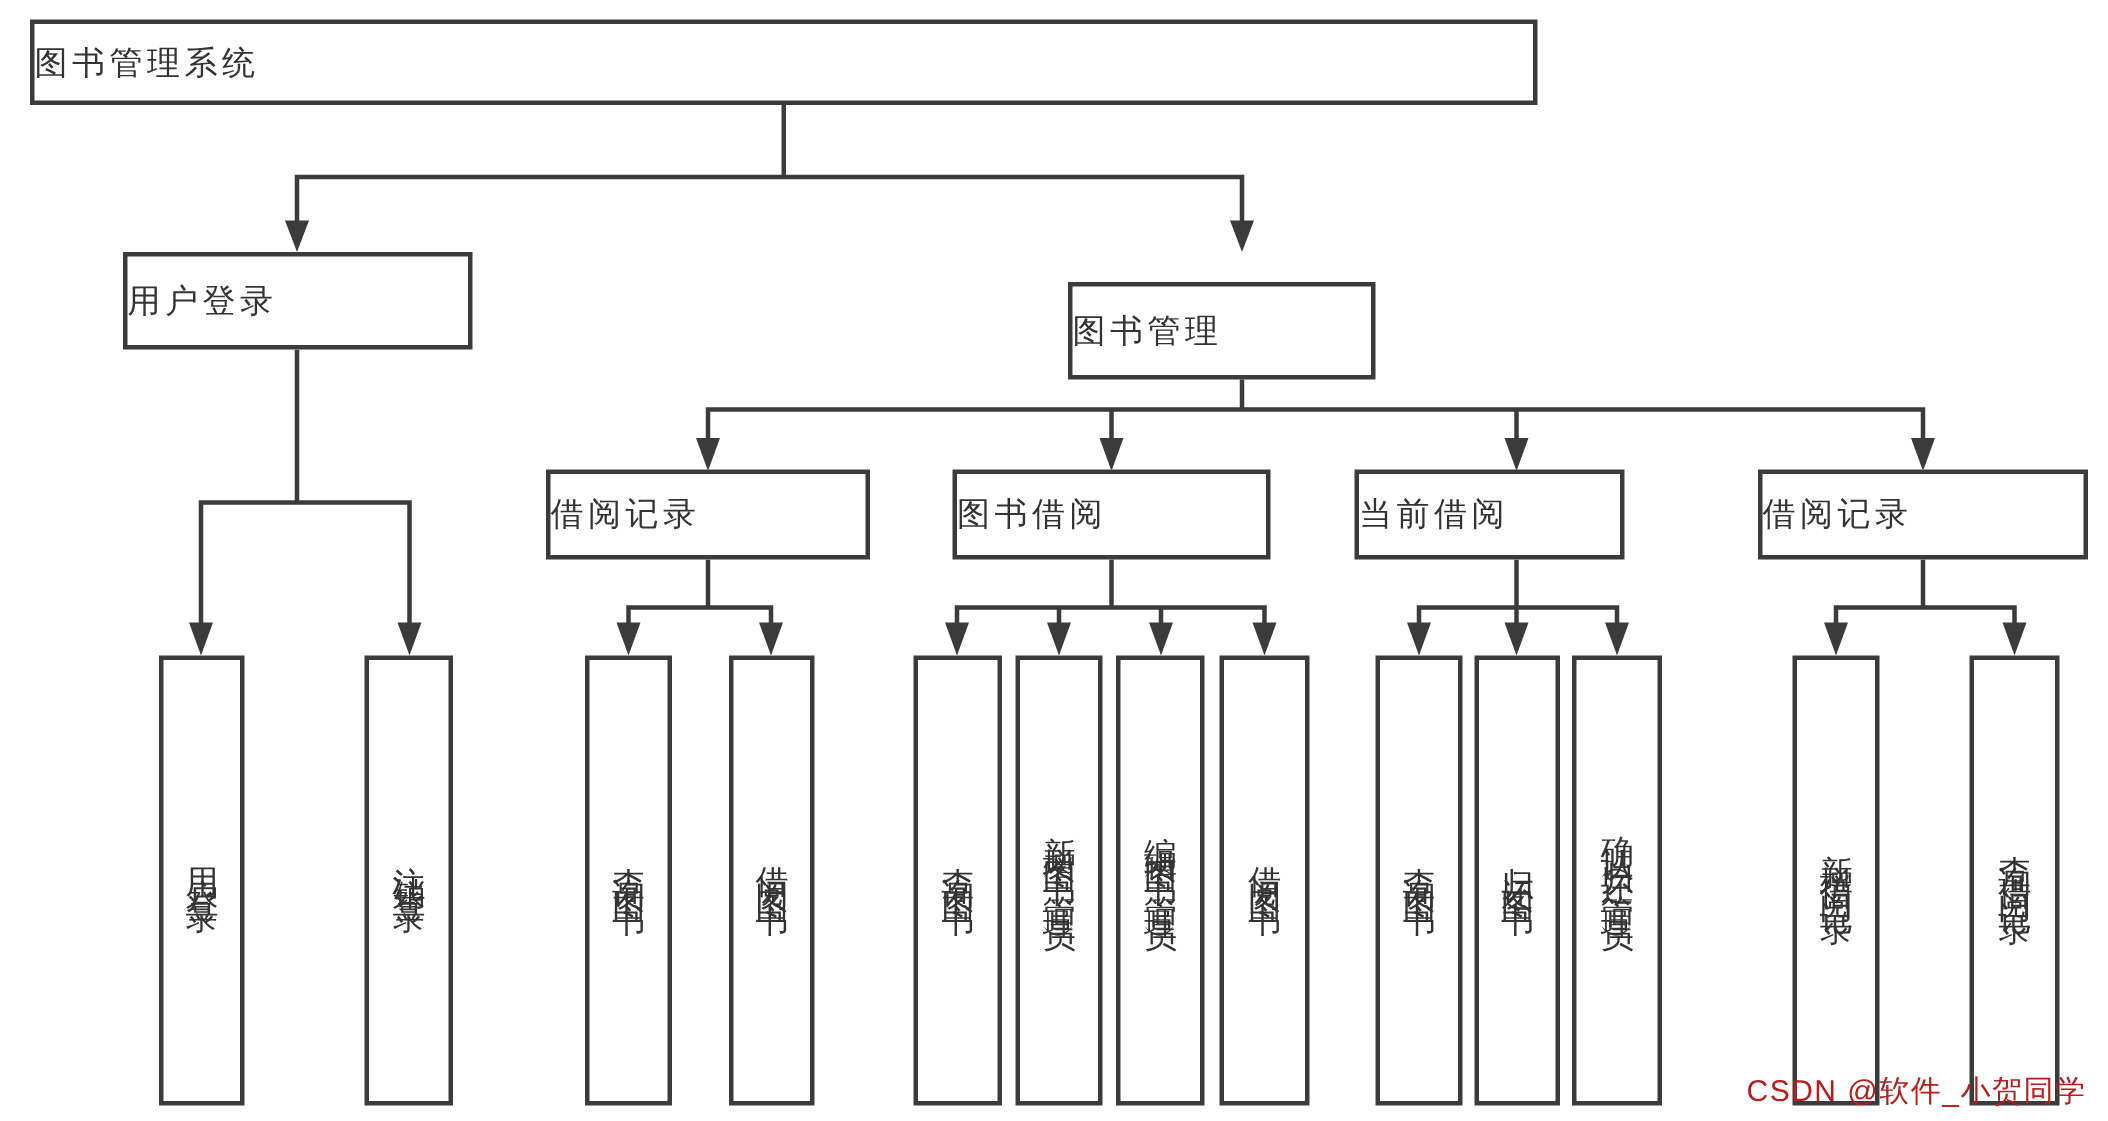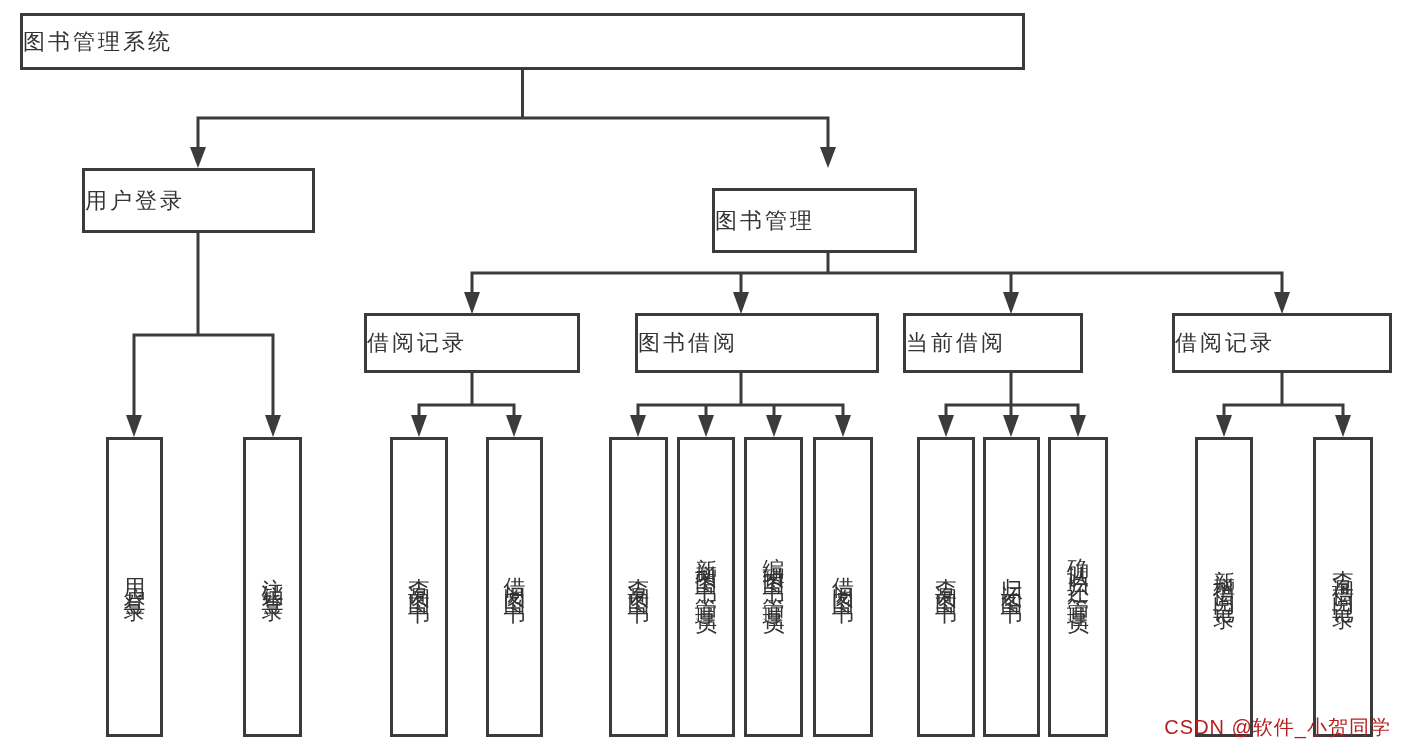--- a/index.html
+++ b/index.html
@@ -118,21 +118,21 @@
   <div class="node" style="left:82px; top:168px; width:233px; height:65px;">
     <span>用户登录</span>
   </div>
   <div class="node" style="left:712px; top:168px; width:205px; height:65px;margin-top:20px;">
     <span>图书管理</span>
   </div>
 
   <div class="node" style="left:364px; top:313px; width:216px; height:60px;">
     <span>借阅记录</span>
   </div>
-  <div class="node" style="left:635px; top:313px; width:244px; height:60px;">
+  <div class="node" style="left:635px; top:313px; width:212px; height:60px;">
     <span>图书借阅</span>
   </div>
   <div class="node" style="left:903px; top:313px; width:180px; height:60px;">
     <span>当前借阅</span>
   </div>
   <div class="node" style="left:1172px; top:313px; width:220px; height:60px;">
     <span>借阅记录</span>
   </div>
 
   <div class="leaf" style="left:106px; width:57px;">

